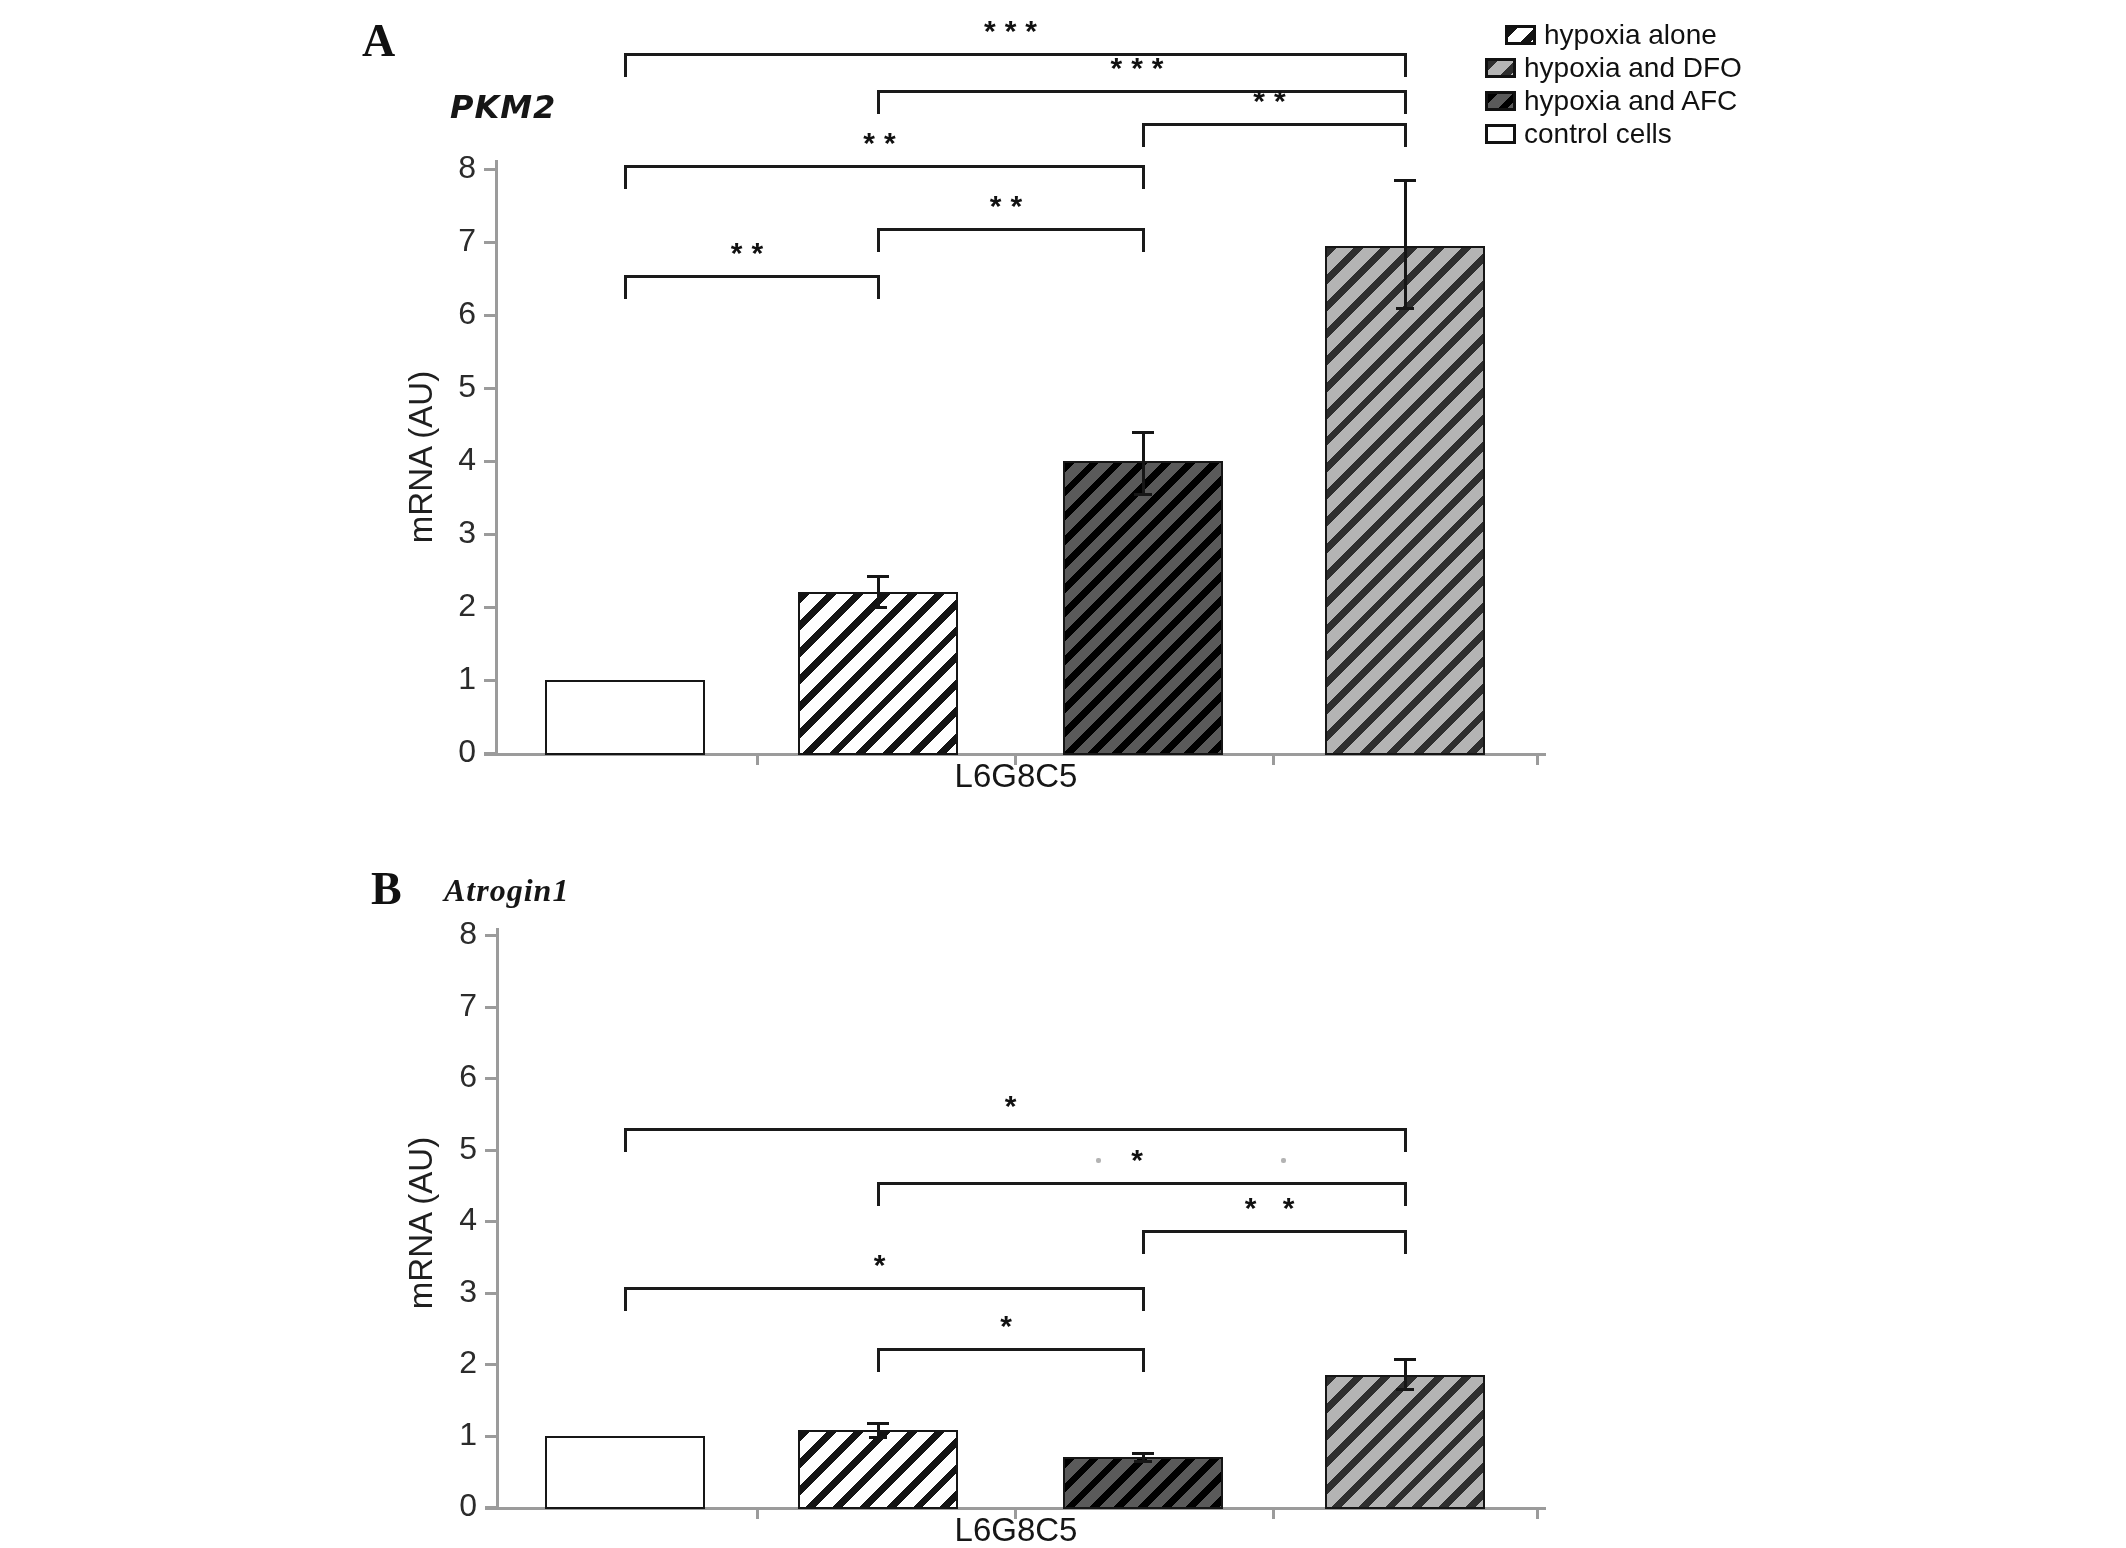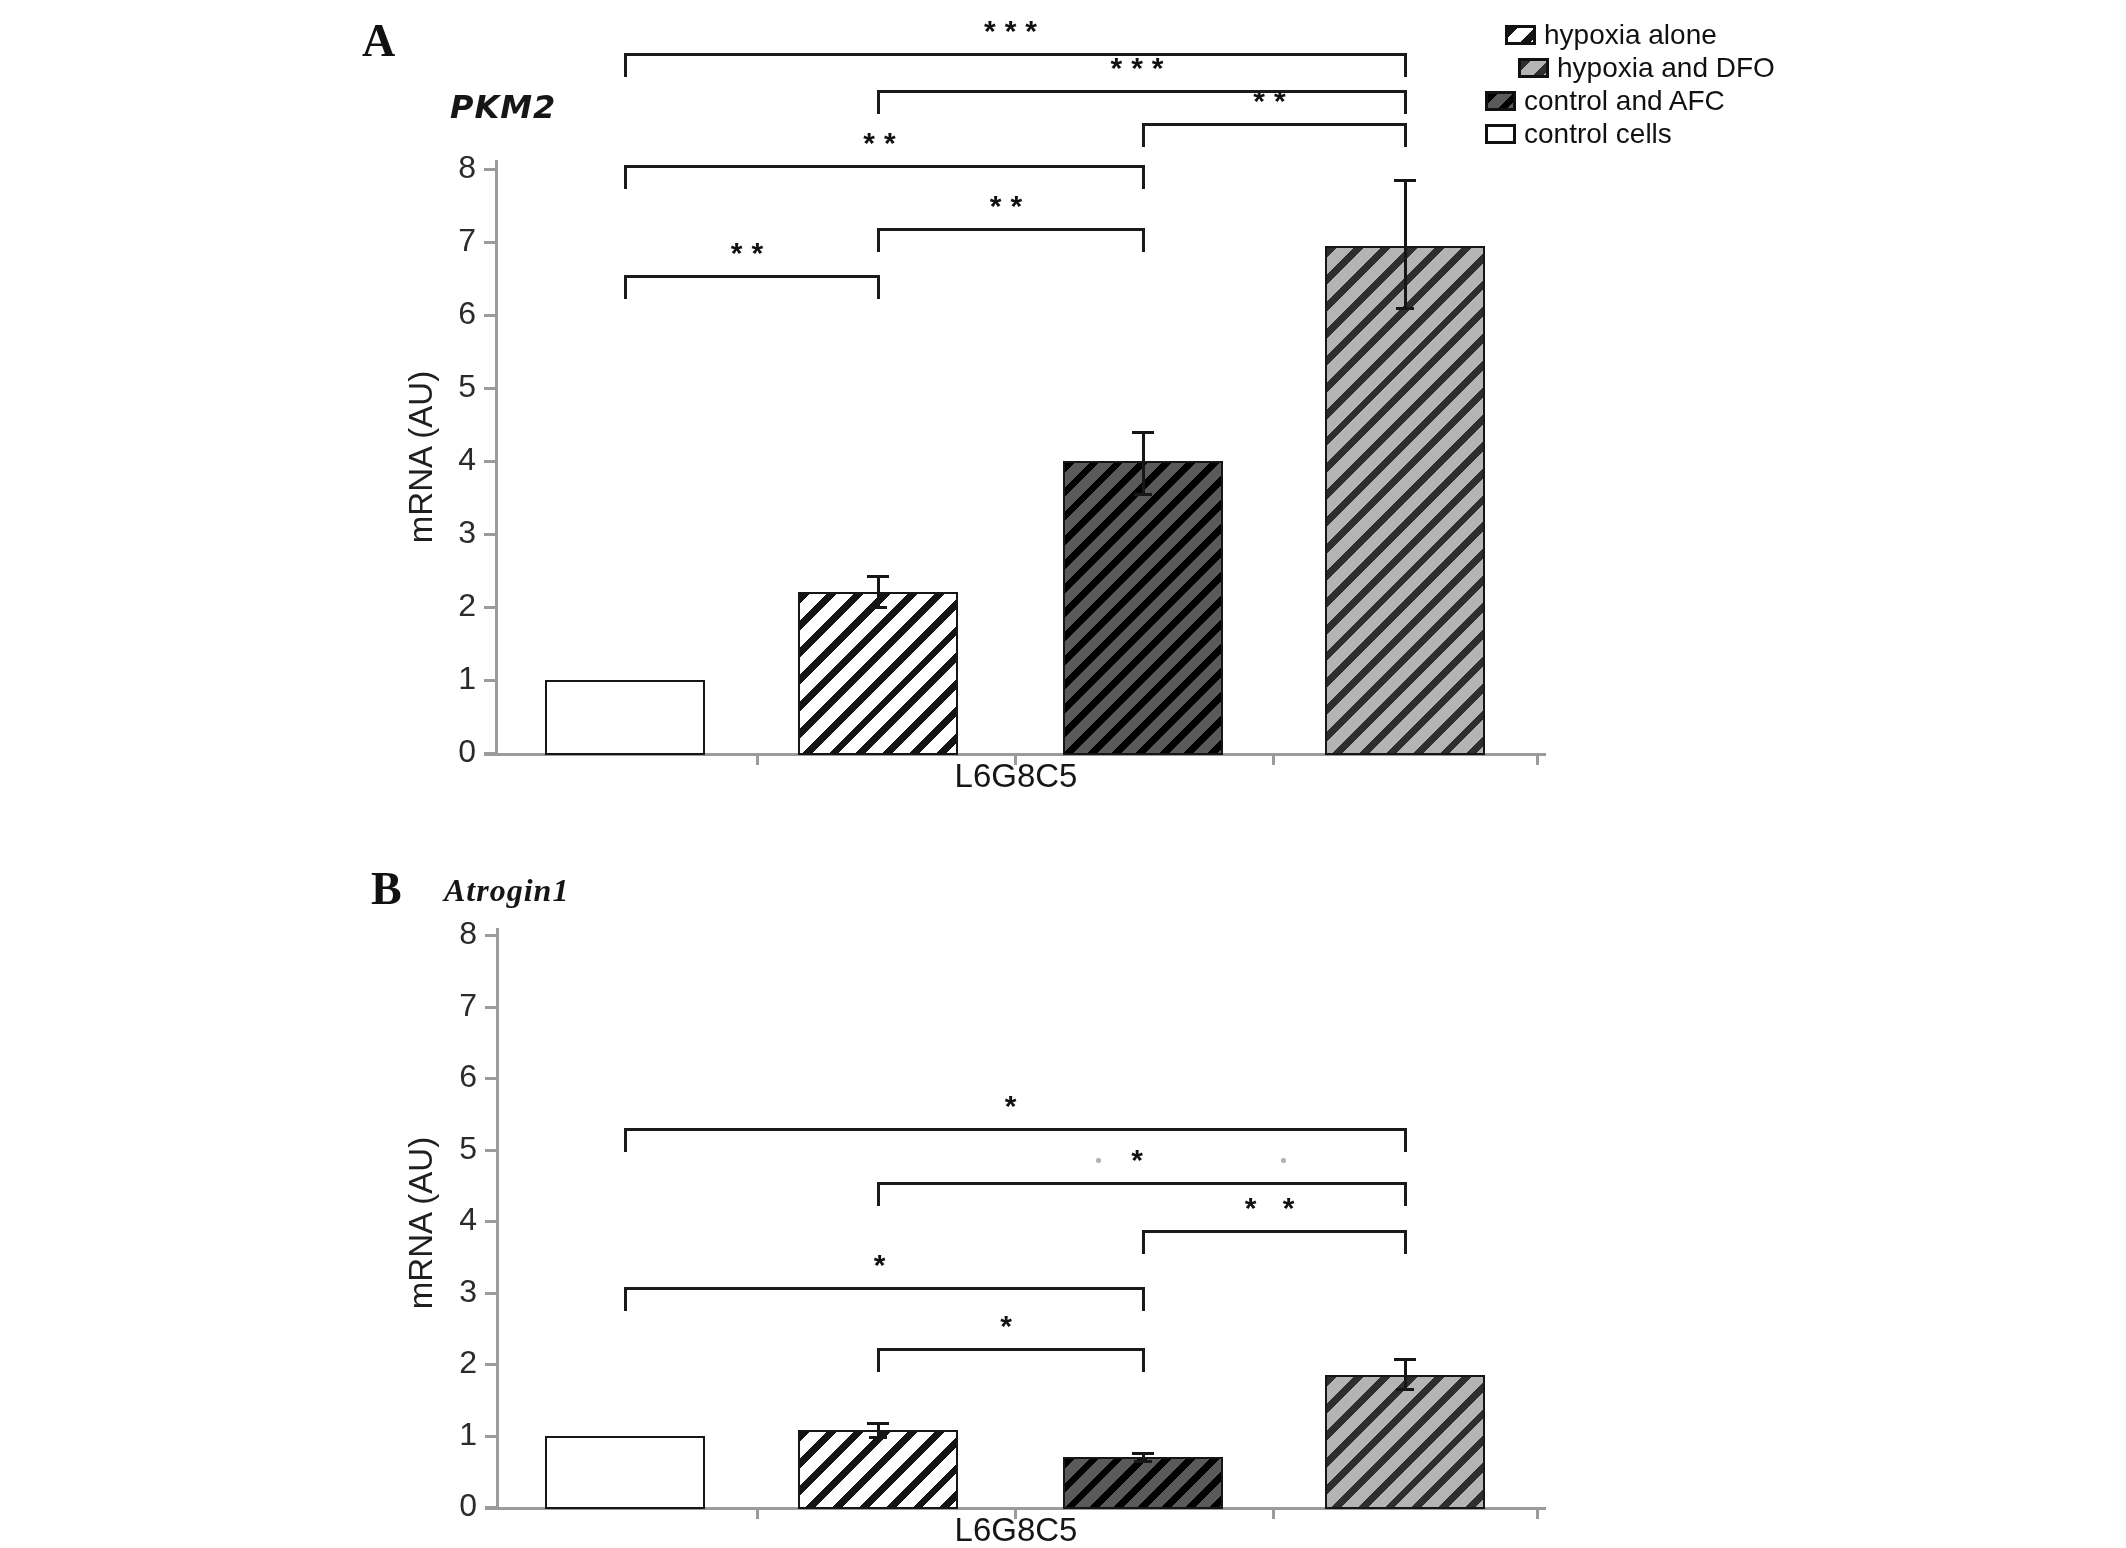--- a/index.html
+++ b/index.html
@@ -131,27 +131,27 @@
     <div class="abs sig" style="left: 1143px; top: 1190px; width: 262px; height: 36px;">* *</div>
     <div class="abs bracket" style="left: 624px; top: 1287px; width: 521px; height: 24px;"></div>
     <div class="abs sig" style="left: 625px; top: 1247px; width: 518px; height: 36px;">*</div>
     <div class="abs bracket" style="left: 877px; top: 1348px; width: 268px; height: 24px;"></div>
     <div class="abs sig" style="left: 878px; top: 1308px; width: 265px; height: 36px;">*</div>
     <div class="abs " style="left: 1485px; top: 18px; width: 330px; height: 140px;">
       <div class="legend-item" style="top: 0px; left: 0px; padding-left: 20px;">
         <div class="swatch hatch-bw"></div>
         <span class="legend-label">hypoxia alone</span>
       </div>
-      <div class="legend-item" style="top: 33px; left: 0px; margin-left: 33px;">
+      <div class="legend-item" style="top: 33px; left: 0px;">
         <div class="swatch hatch-gray"></div>
         <span class="legend-label">hypoxia and DFO</span>
       </div>
       <div class="legend-item" style="top: 66px; left: 0px;">
         <div class="swatch hatch-dark"></div>
-        <span class="legend-label">control and AFC</span>
+        <span class="legend-label">hypoxia and AFC</span>
       </div>
       <div class="legend-item" style="top: 99px; left: 0px;">
         <div class="swatch plain-white"></div>
         <span class="legend-label">control cells</span>
       </div>
     </div>
     <div class="abs speck" style="left: 1096px; top: 1158px; width: 5px; height: 5px;"></div>
     <div class="abs speck" style="left: 1281px; top: 1158px; width: 5px; height: 5px;"></div>
   </div>
 

